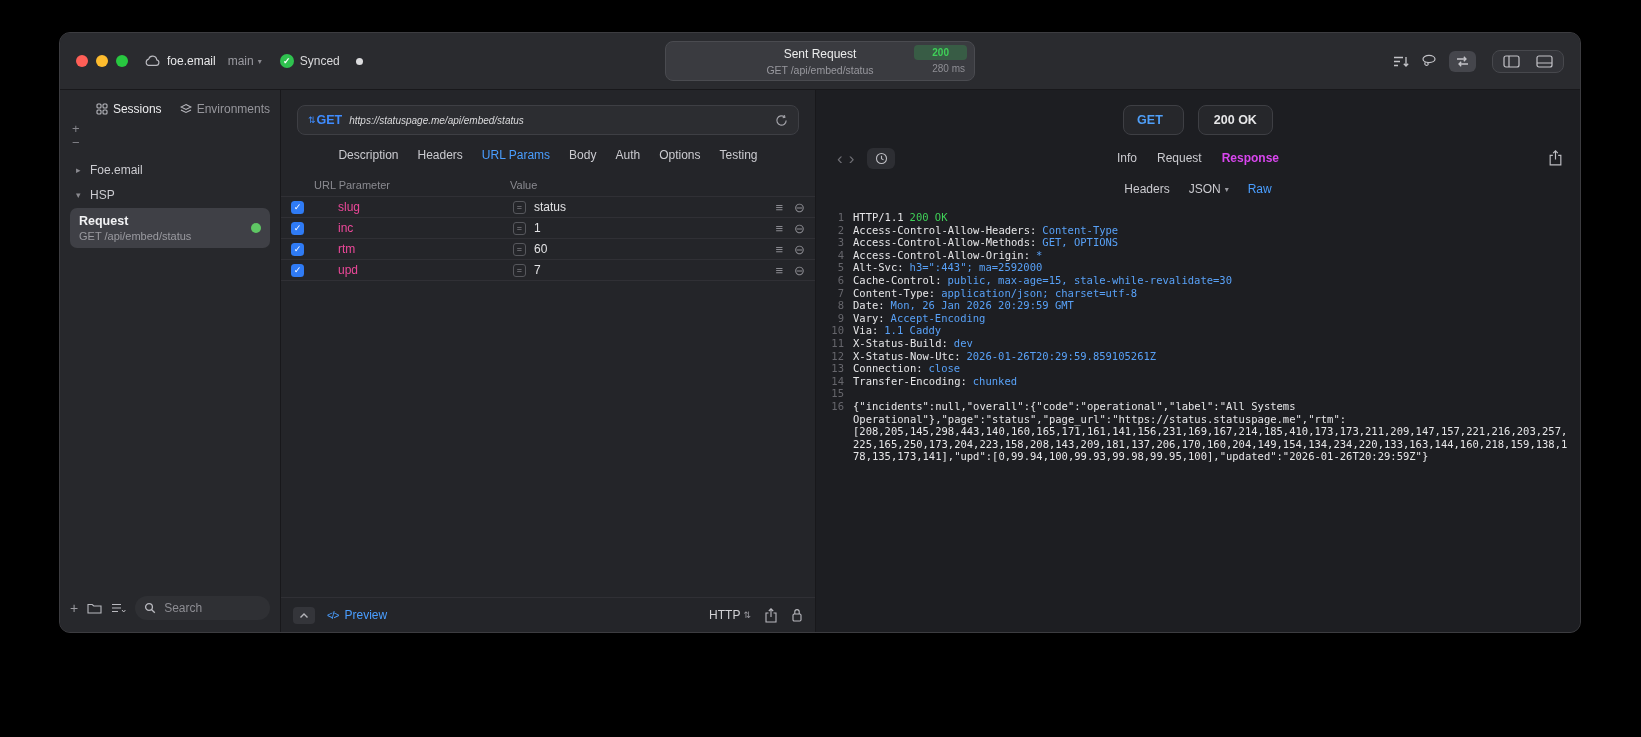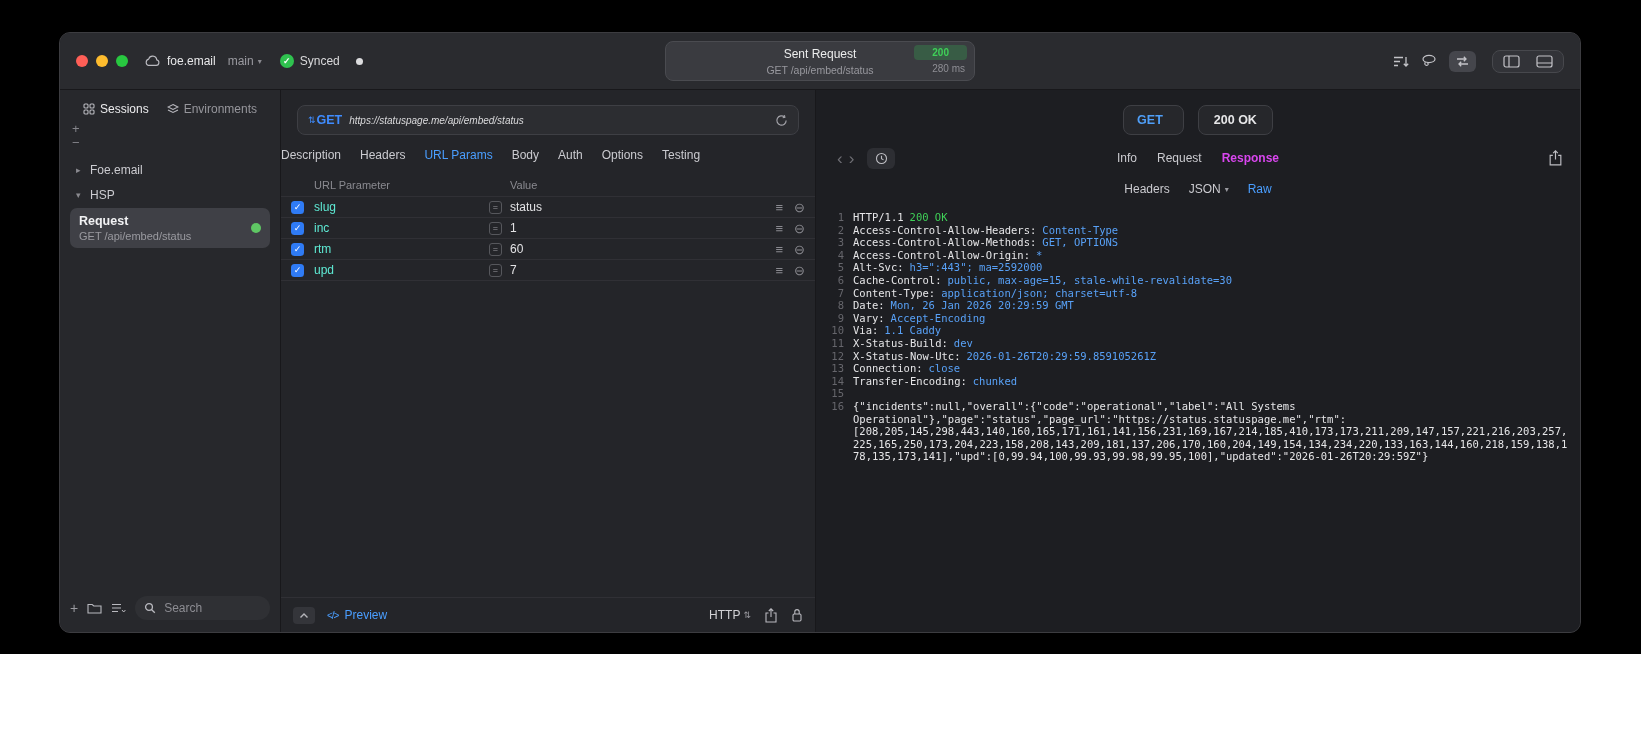--- a/index.html
+++ b/index.html
@@ -1,16 +1,16 @@
 <!DOCTYPE html>
 <html><head>
 <meta charset="utf-8">
 <style>
   html,body{margin:0;padding:0;}
-  .desktop{position:relative;width:1641px;height:654px;background:#000;font-family:"Liberation Sans",sans-serif;overflow:hidden;}
+  .desktop{position:relative;width:1641px;height:737px;background:#000;font-family:"Liberation Sans",sans-serif;overflow:hidden;}
   .window{position:absolute;left:59px;top:32px;width:1522px;height:601px;background:#232428;border:1px solid #3c3c40;border-radius:11px;overflow:hidden;box-shadow:0 25px 70px rgba(0,0,0,.7);box-sizing:border-box;display:flex;flex-direction:column;}
 
   
   .titlebar{height:56px;flex:none;display:flex;align-items:center;padding:0 16px;background:#2a2b2f;border-bottom:1px solid #18181b;position:relative;}
   .traffic{display:flex;gap:8px;margin-right:16px;}
   .light{width:12px;height:12px;border-radius:50%;}
   .l-red{background:#ff5f57;} .l-yellow{background:#febc2e;} .l-green{background:#28c840;}
   .proj{display:flex;align-items:center;gap:6px;color:#e8e8ea;font-size:12px;}
   .icon{color:#b9b9bf;display:inline-flex;align-items:center;}
   .branch{display:flex;align-items:center;gap:4px;color:#9a9aa0;font-size:12px;margin-left:12px;}
@@ -29,21 +29,21 @@
   .panel-group{display:flex;align-items:center;background:#323338;border:1px solid #47484d;border-radius:8px;padding:4px 2px;margin-left:4px;}
   .panel-group .tb-btn{padding:0 8px;}
 
   
   .content{display:flex;flex:1;min-height:0;}
   .sidebar{width:221px;flex:none;background:#27282c;border-right:1px solid #18181b;display:flex;flex-direction:column;padding:10px 10px 12px 10px;box-sizing:border-box;}
   .middle{width:534px;flex:none;background:#242529;border-right:1px solid #18181b;display:flex;flex-direction:column;}
   .right{flex:1;background:#1d1e22;display:flex;flex-direction:column;min-width:0;}
 
   
-  .sb-tabs{display:flex;justify-content:center;gap:18px;font-size:12px;color:#96969c;padding-top:2px;}
+  .sb-tabs{display:flex;justify-content:flex-end;gap:18px;font-size:12px;color:#96969c;padding-top:2px;}
   .sb-tab{display:flex;align-items:center;gap:5px;cursor:default;}
   .sb-tab.active{color:#ececee;}
   .sb-pm{display:flex;flex-direction:column;gap:1px;color:#85858b;font-size:13px;line-height:13px;margin:6px 0 8px 2px;}
   .tree-item{display:flex;align-items:center;gap:6px;color:#cbcbd0;font-size:12px;height:25px;padding:0 6px;}
   .caret{color:#8a8a90;font-size:9px;width:8px;display:inline-block;}
   .request-card{background:#3f4046;border-radius:7px;padding:6px 9px;display:flex;align-items:center;margin-top:1px;}
   .rc-text{display:flex;flex-direction:column;gap:2px;}
   .rc-title{color:#f2f2f4;font-size:12.5px;font-weight:700;}
   .rc-sub{color:#9a9aa0;font-size:11px;}
   .green-dot{width:10px;height:10px;border-radius:50%;background:#5fc764;margin-left:auto;}
@@ -52,28 +52,28 @@
   .search-pill{flex:1;display:flex;align-items:center;gap:6px;background:#2f3034;border-radius:13px;height:24px;padding:0 9px;}
   .search-pill input{background:transparent;border:0;outline:none;color:#dcdcde;font-size:12px;width:100%;font-family:"Liberation Sans",sans-serif;}
   .search-pill input::placeholder{color:#8d8d93;}
 
   
   .urlbar{margin:15px 16px 0;height:30px;background:#2c2d31;border:1px solid #3e3f44;border-radius:8px;display:flex;align-items:center;padding:0 10px;box-sizing:border-box;}
   .method{color:#3f8cff;font-weight:700;font-size:12.5px;display:flex;align-items:center;gap:1px;}
   .method .updown{font-size:9px;font-weight:400;}
   .url-text{color:#dadadc;font-size:10px;margin-left:7px;font-style:italic;}
   .reload{margin-left:auto;color:#a2a2a8;}
-  .mtabs{display:flex;gap:19px;margin-top:13px;font-size:12px;color:#cbcbd0;}
+  .mtabs{display:flex;justify-content:center;gap:19px;margin-top:13px;font-size:12px;color:#cbcbd0;}
   .mtab{cursor:default;} .mtab.active{color:#4a9eff;}
   .param-header{display:flex;align-items:center;color:#8a8a90;font-size:11px;margin-top:12px;height:22px;padding:0 10px;border-bottom:1px solid #303035;}
   .ph-spacer{width:23px;flex:none;}
   .ph-name{width:196px;flex:none;}
   .param-row{display:flex;align-items:center;height:20px;padding:0 10px;border-bottom:1px solid #303035;}
   .pcheck{width:13px;height:13px;flex:none;background:#2f7bf5;border-radius:3.5px;color:#fff;font-size:9px;display:flex;align-items:center;justify-content:center;margin-right:10px;}
-  .pname{width:175px;flex:none;color:#5eead4;font-size:12px;}
+  .pname{width:175px;flex:none;color:#ec4899;font-size:12px;margin-left:24px;}
   .eq-box{width:13px;height:13px;flex:none;border:1px solid #56575c;border-radius:3px;color:#9a9aa0;font-size:9px;display:flex;align-items:center;justify-content:center;margin-right:8px;box-sizing:border-box;}
   .pvalue{flex:1;color:#e3e3e5;font-size:12px;}
   .row-icons{display:flex;align-items:center;gap:11px;color:#8a8a90;font-size:13px;}
   .add-row{display:flex;align-items:center;height:21px;padding:0 10px;color:#77777d;font-size:12px;}
   .add-name{width:196px;flex:none;margin-left:23px;}
   .middle-footer{margin-top:auto;border-top:1px solid #303035;height:34px;flex:none;display:flex;align-items:center;padding:0 12px;gap:12px;}
   .expand-btn{width:22px;height:17px;background:#34353a;border-radius:4px;display:flex;align-items:center;justify-content:center;color:#b5b5ba;}
   .preview{color:#4a9eff;font-size:12px;display:flex;align-items:center;gap:6px;}
   .preview .code-glyph{font-size:10px;letter-spacing:-1px;}
   .mf-right{margin-left:auto;display:flex;align-items:center;gap:14px;color:#d2d2d5;font-size:12px;}

